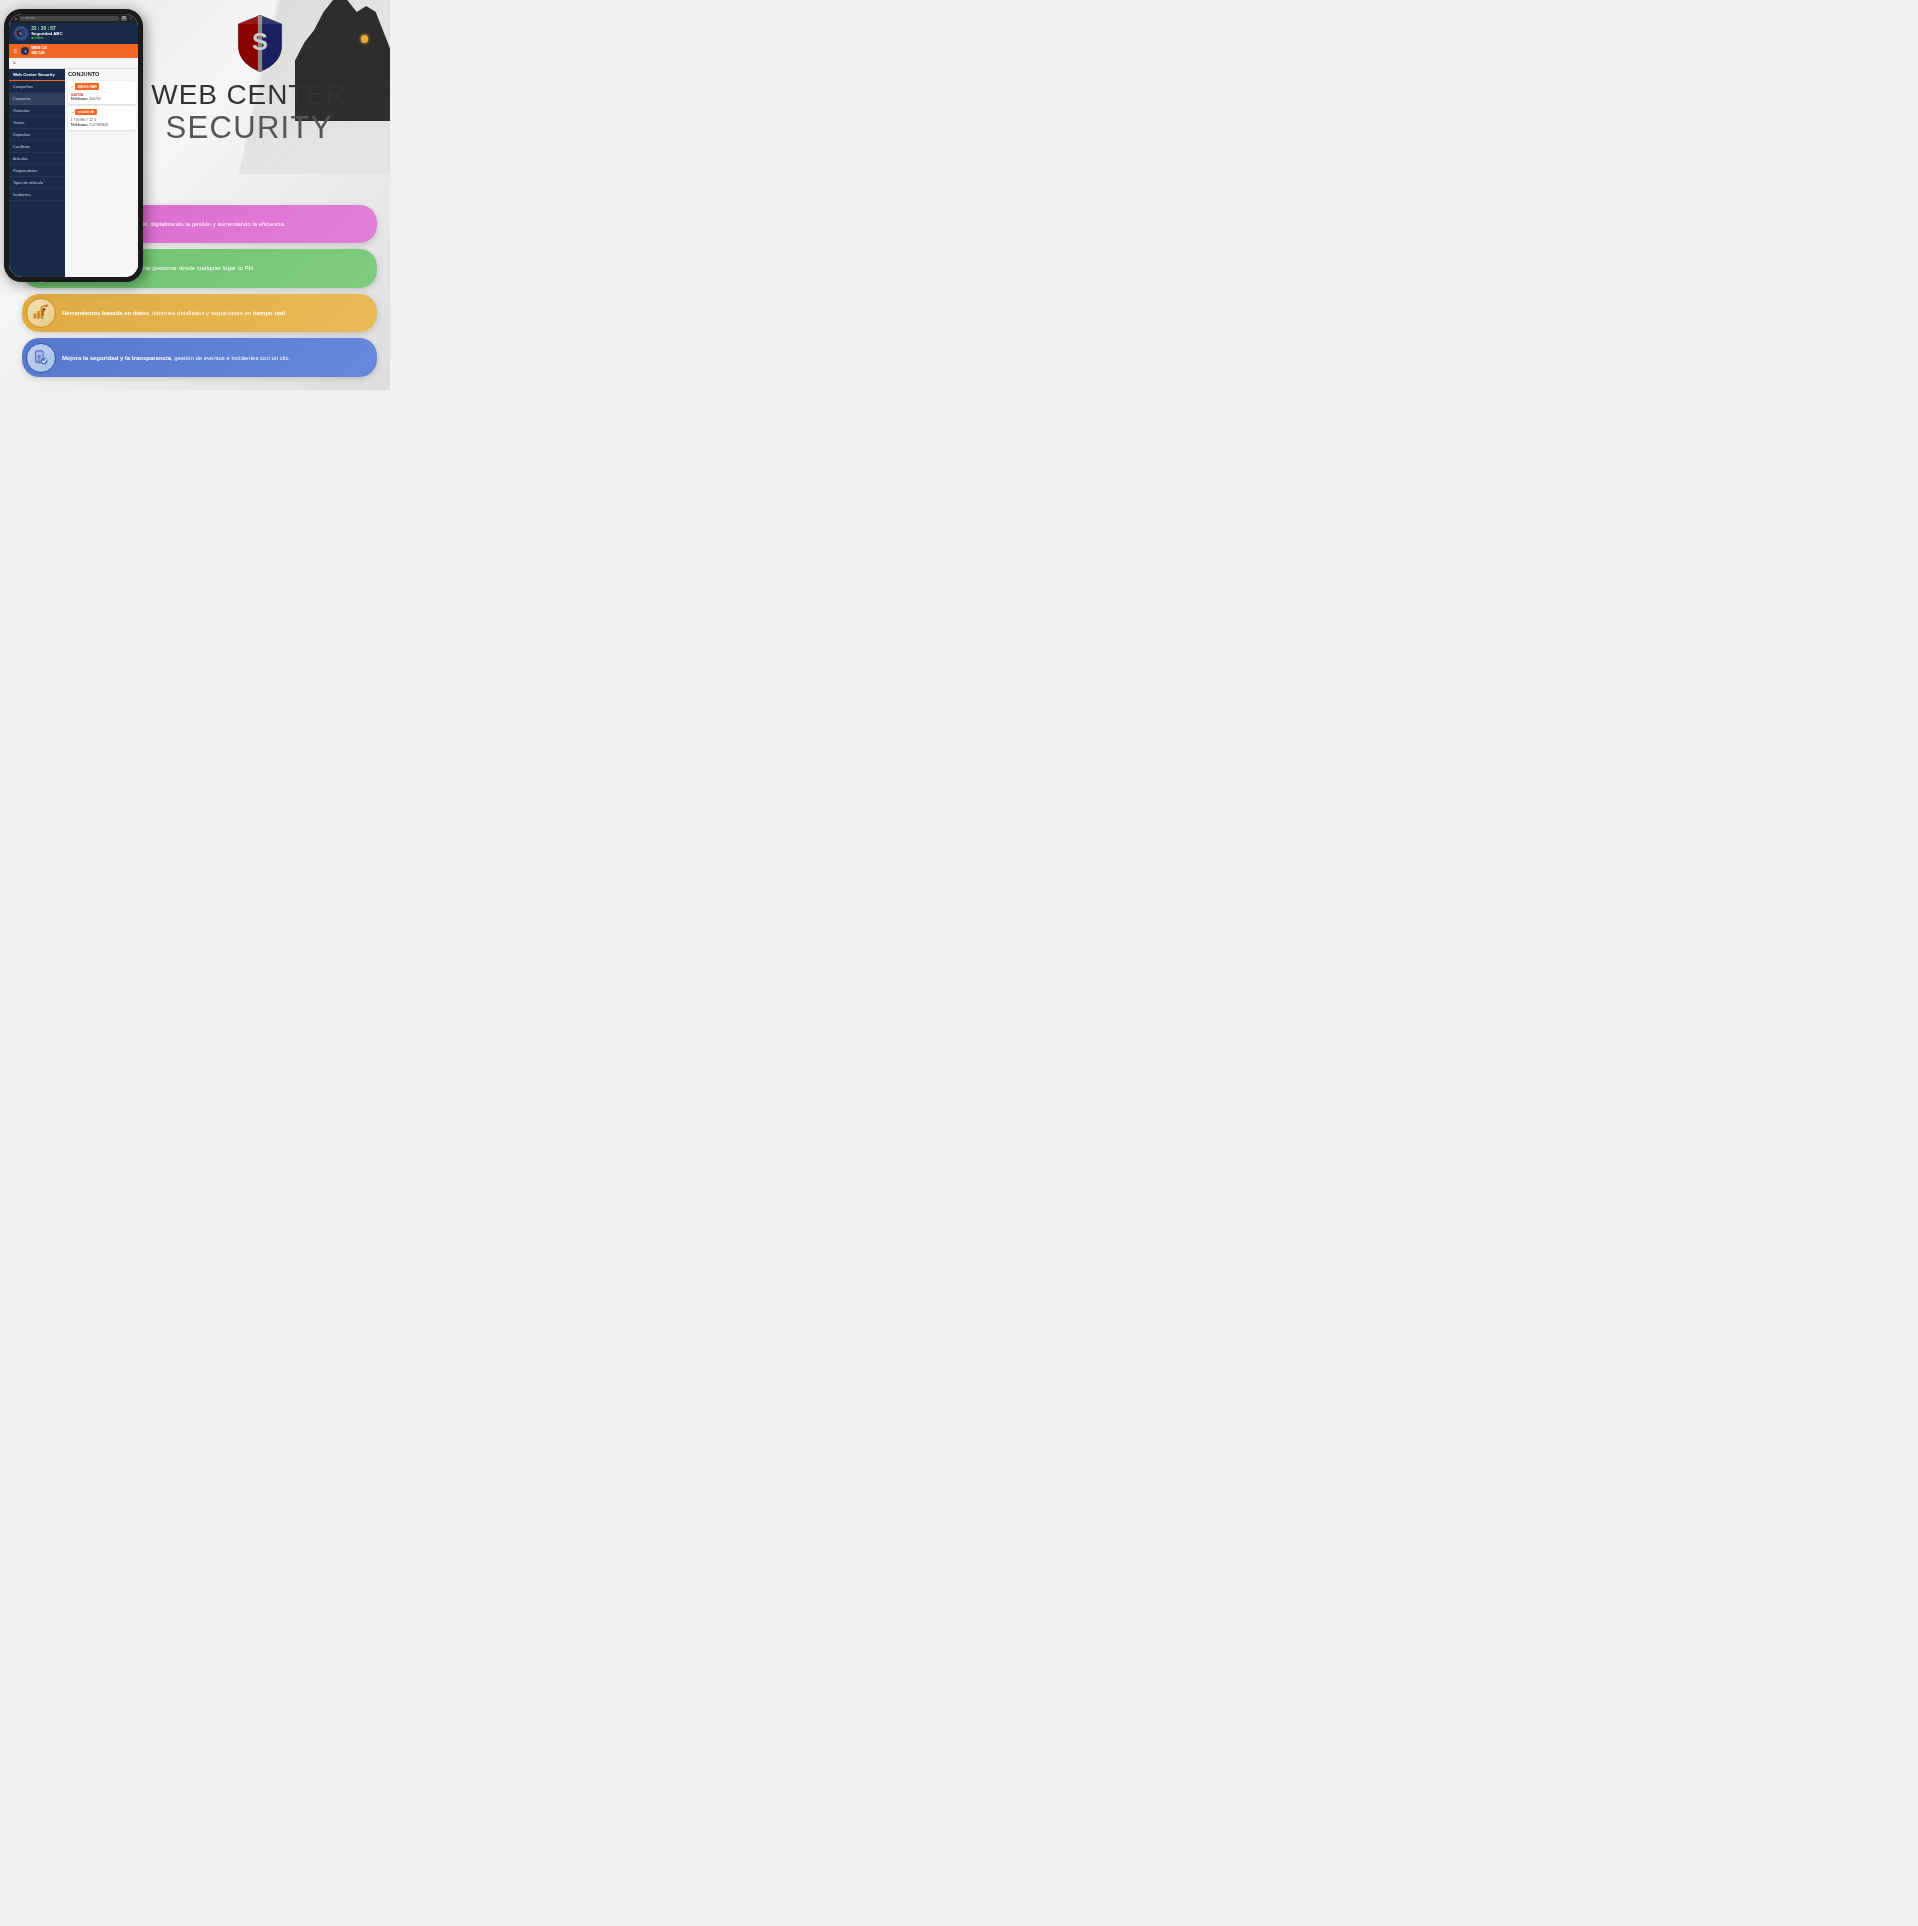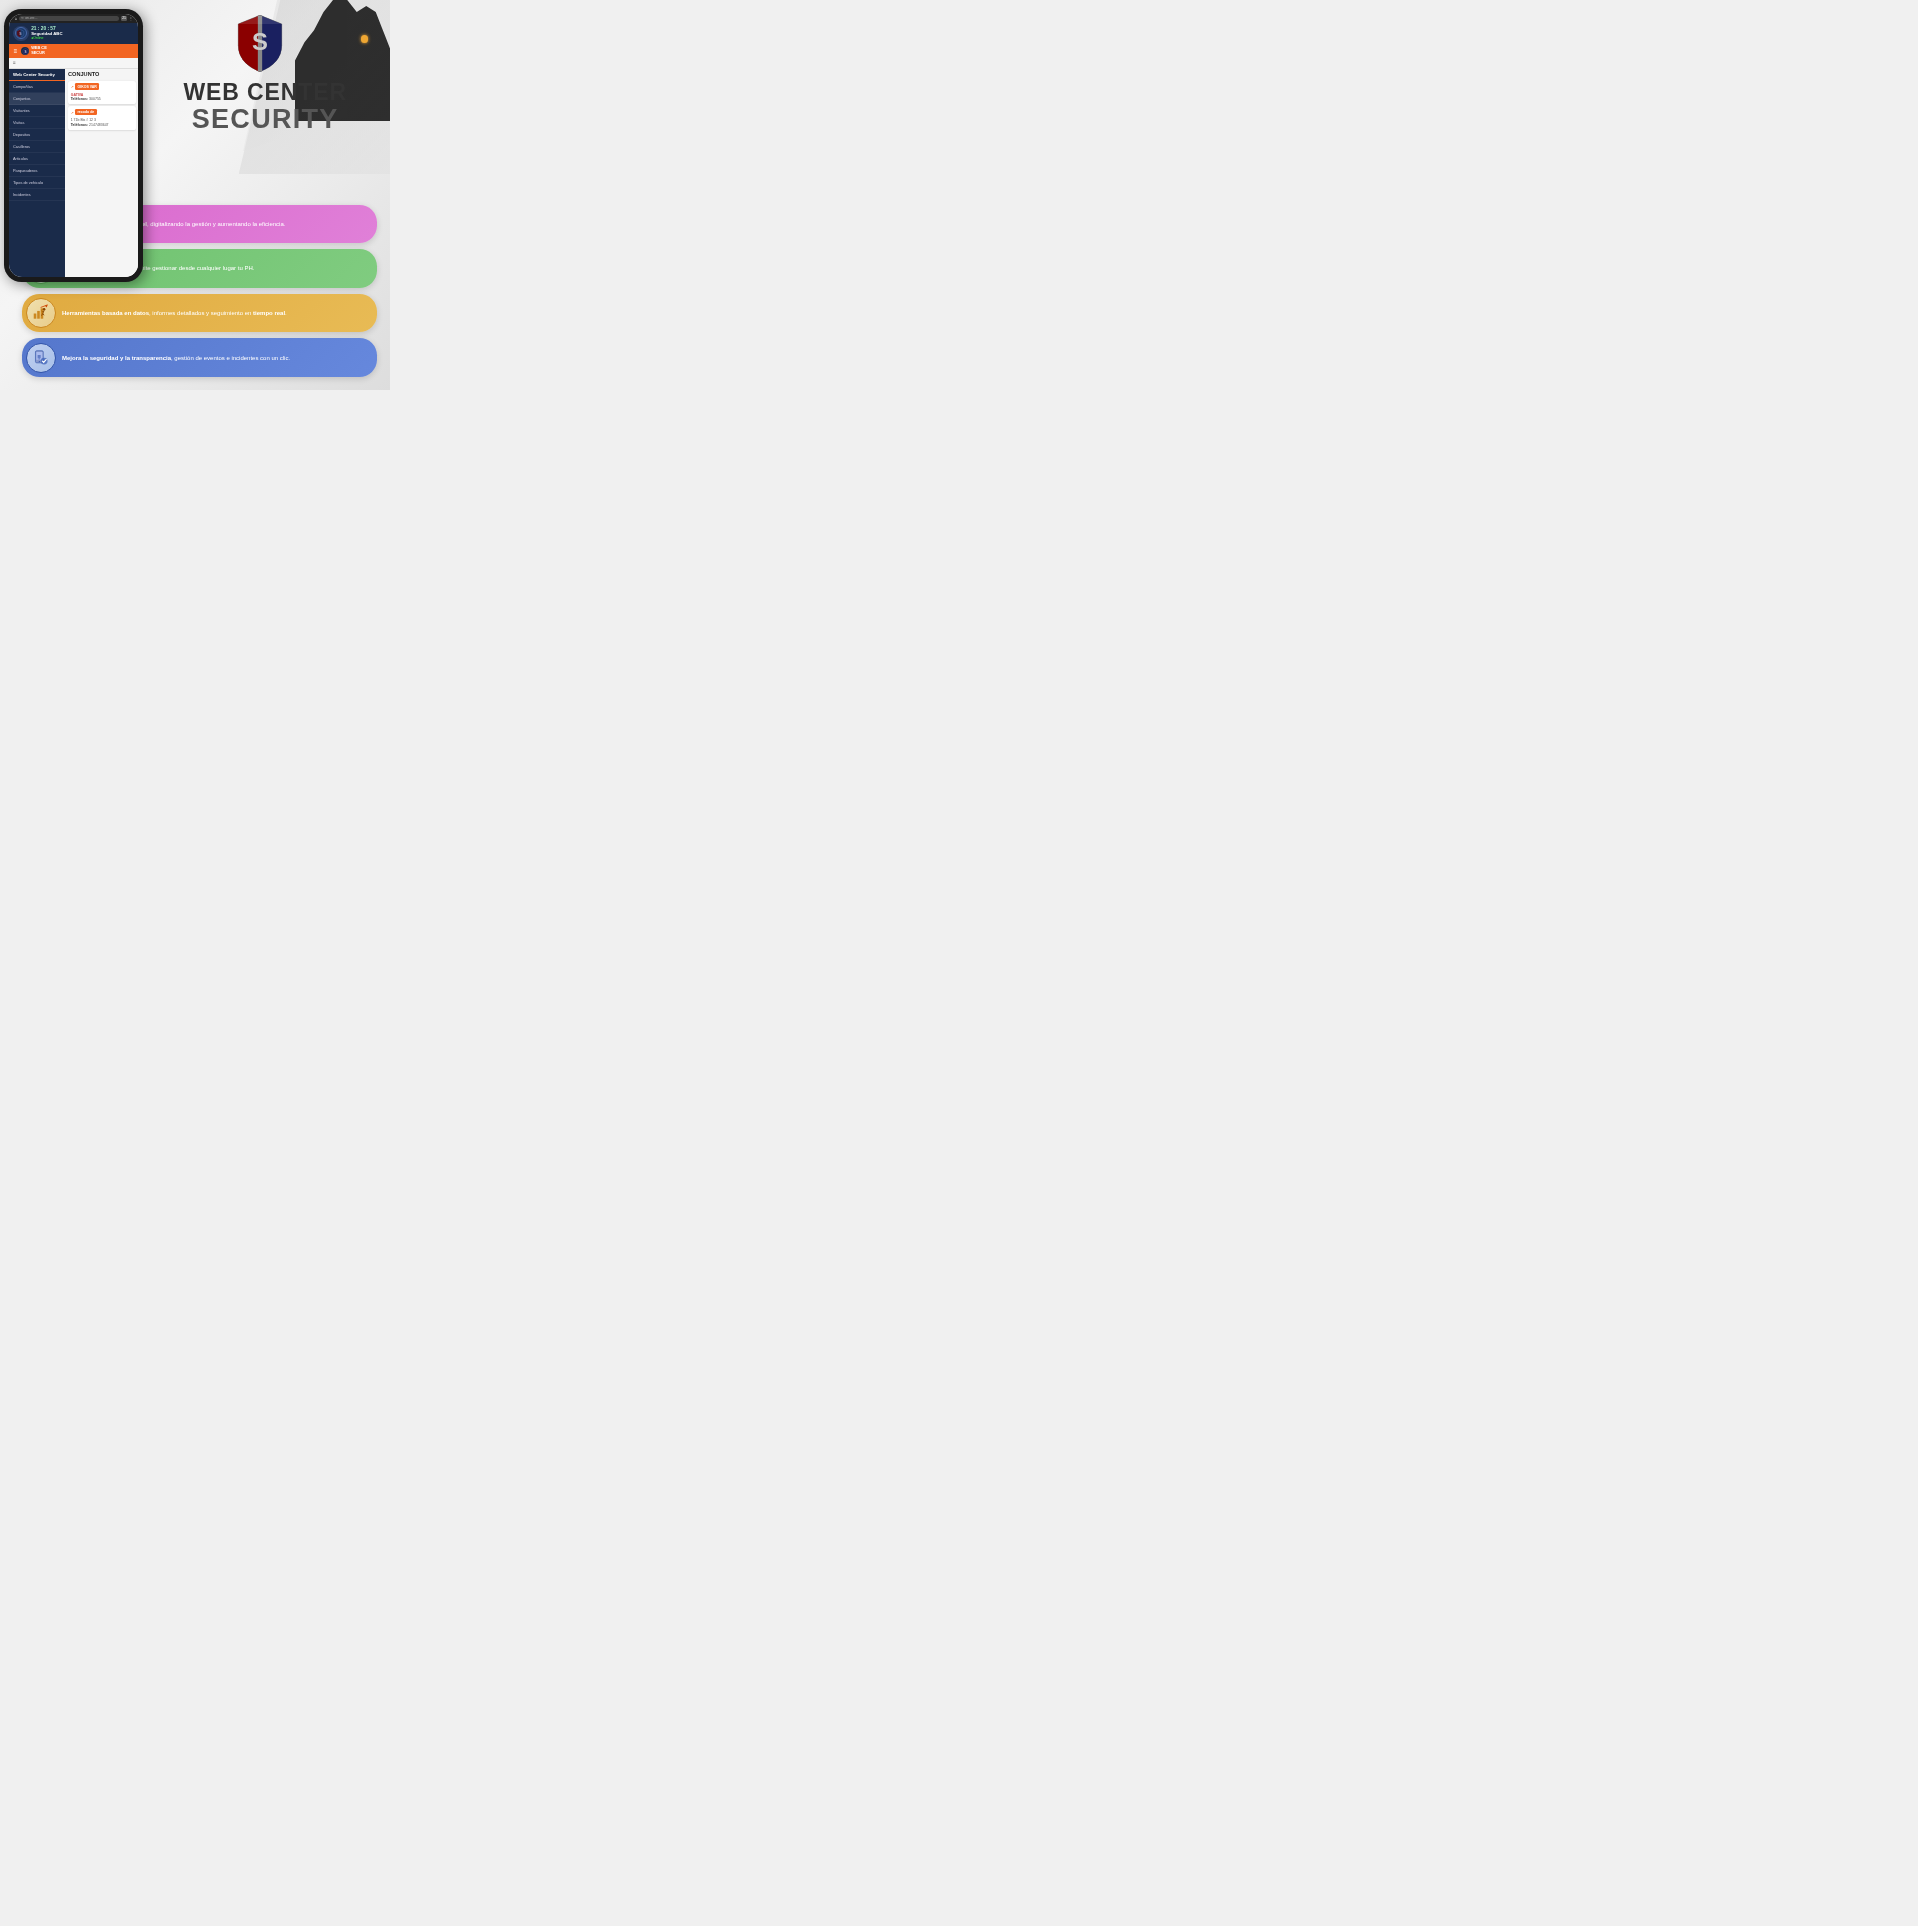--- a/index.html
+++ b/index.html
@@ -87,32 +87,32 @@
 
     
     .main-title {
       position: absolute;
       top: 80px;
       right: 43px;
       text-align: center;
     }
 
     .main-title .line1 {
-      font-size: 23px;
-      font-weight: 700;
+      font-size: 28px;
+      font-weight: 400;
       color: #333;
       letter-spacing: 0.9px;
       text-transform: uppercase;
       display: block;
       line-height: 1.1;
     }
 
     .main-title .line2 {
-      font-size: 27px;
-      font-weight: 700;
+      font-size: 31px;
+      font-weight: 400;
       color: #555;
       letter-spacing: 1.3px;
       text-transform: uppercase;
       display: block;
       line-height: 1.1;
     }
 
     
     .phone-mockup {
       position: absolute;

